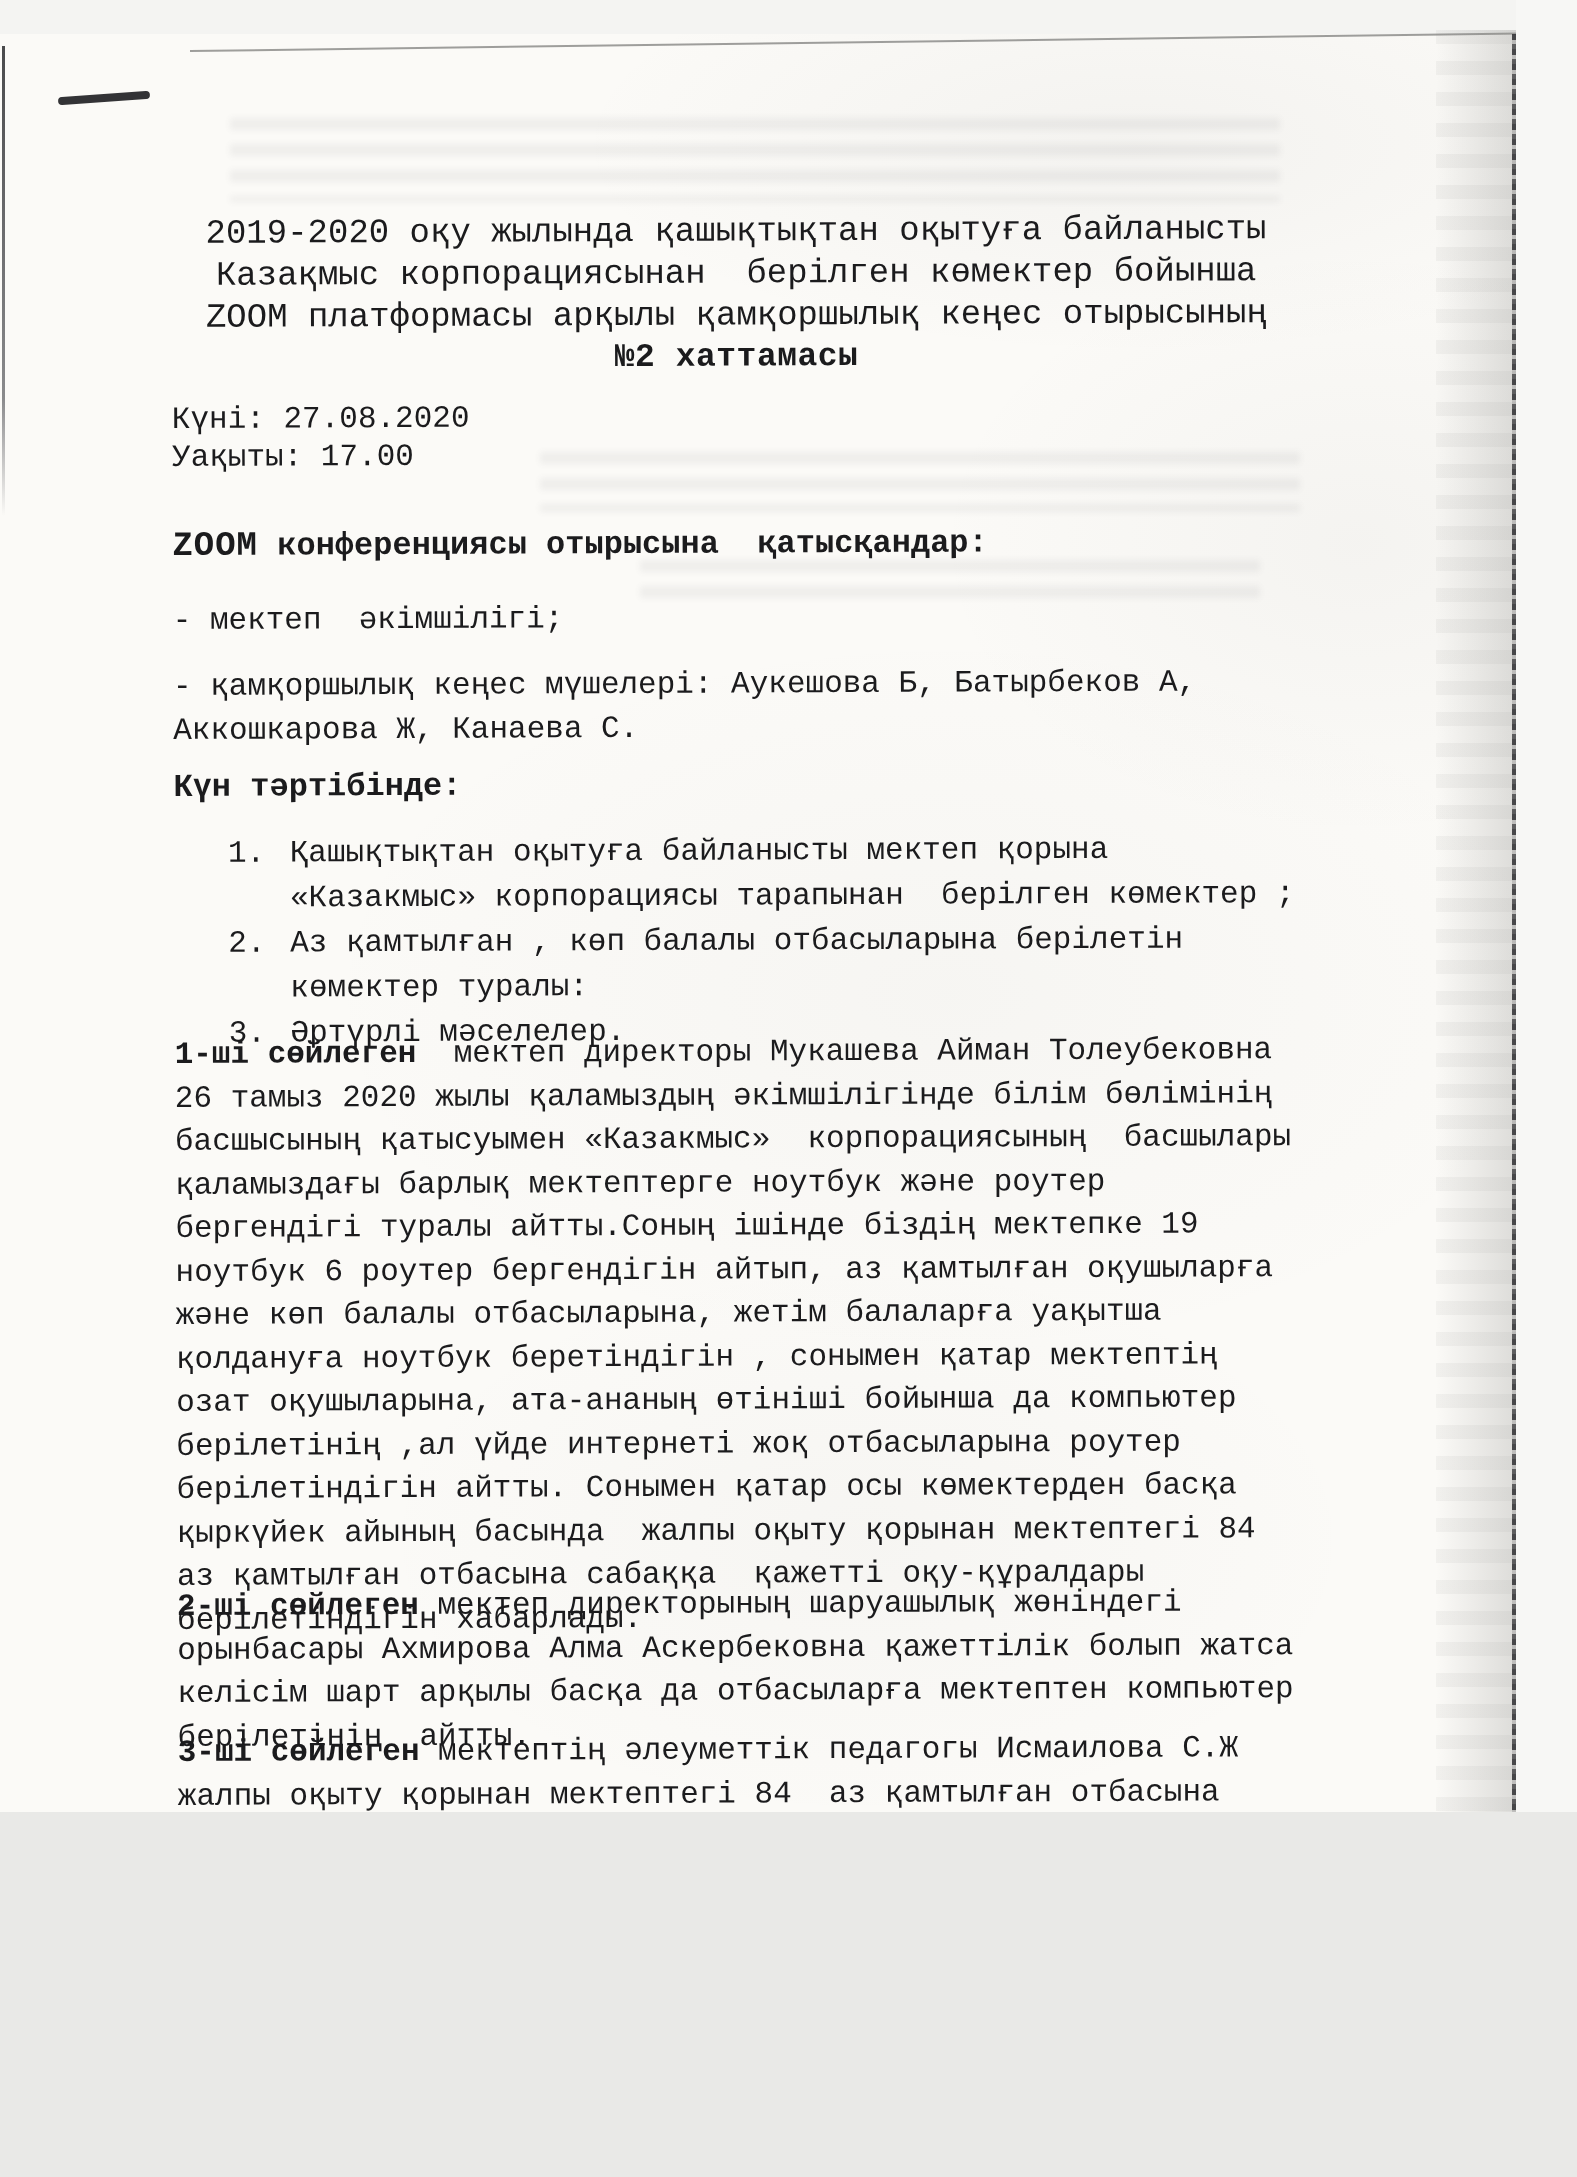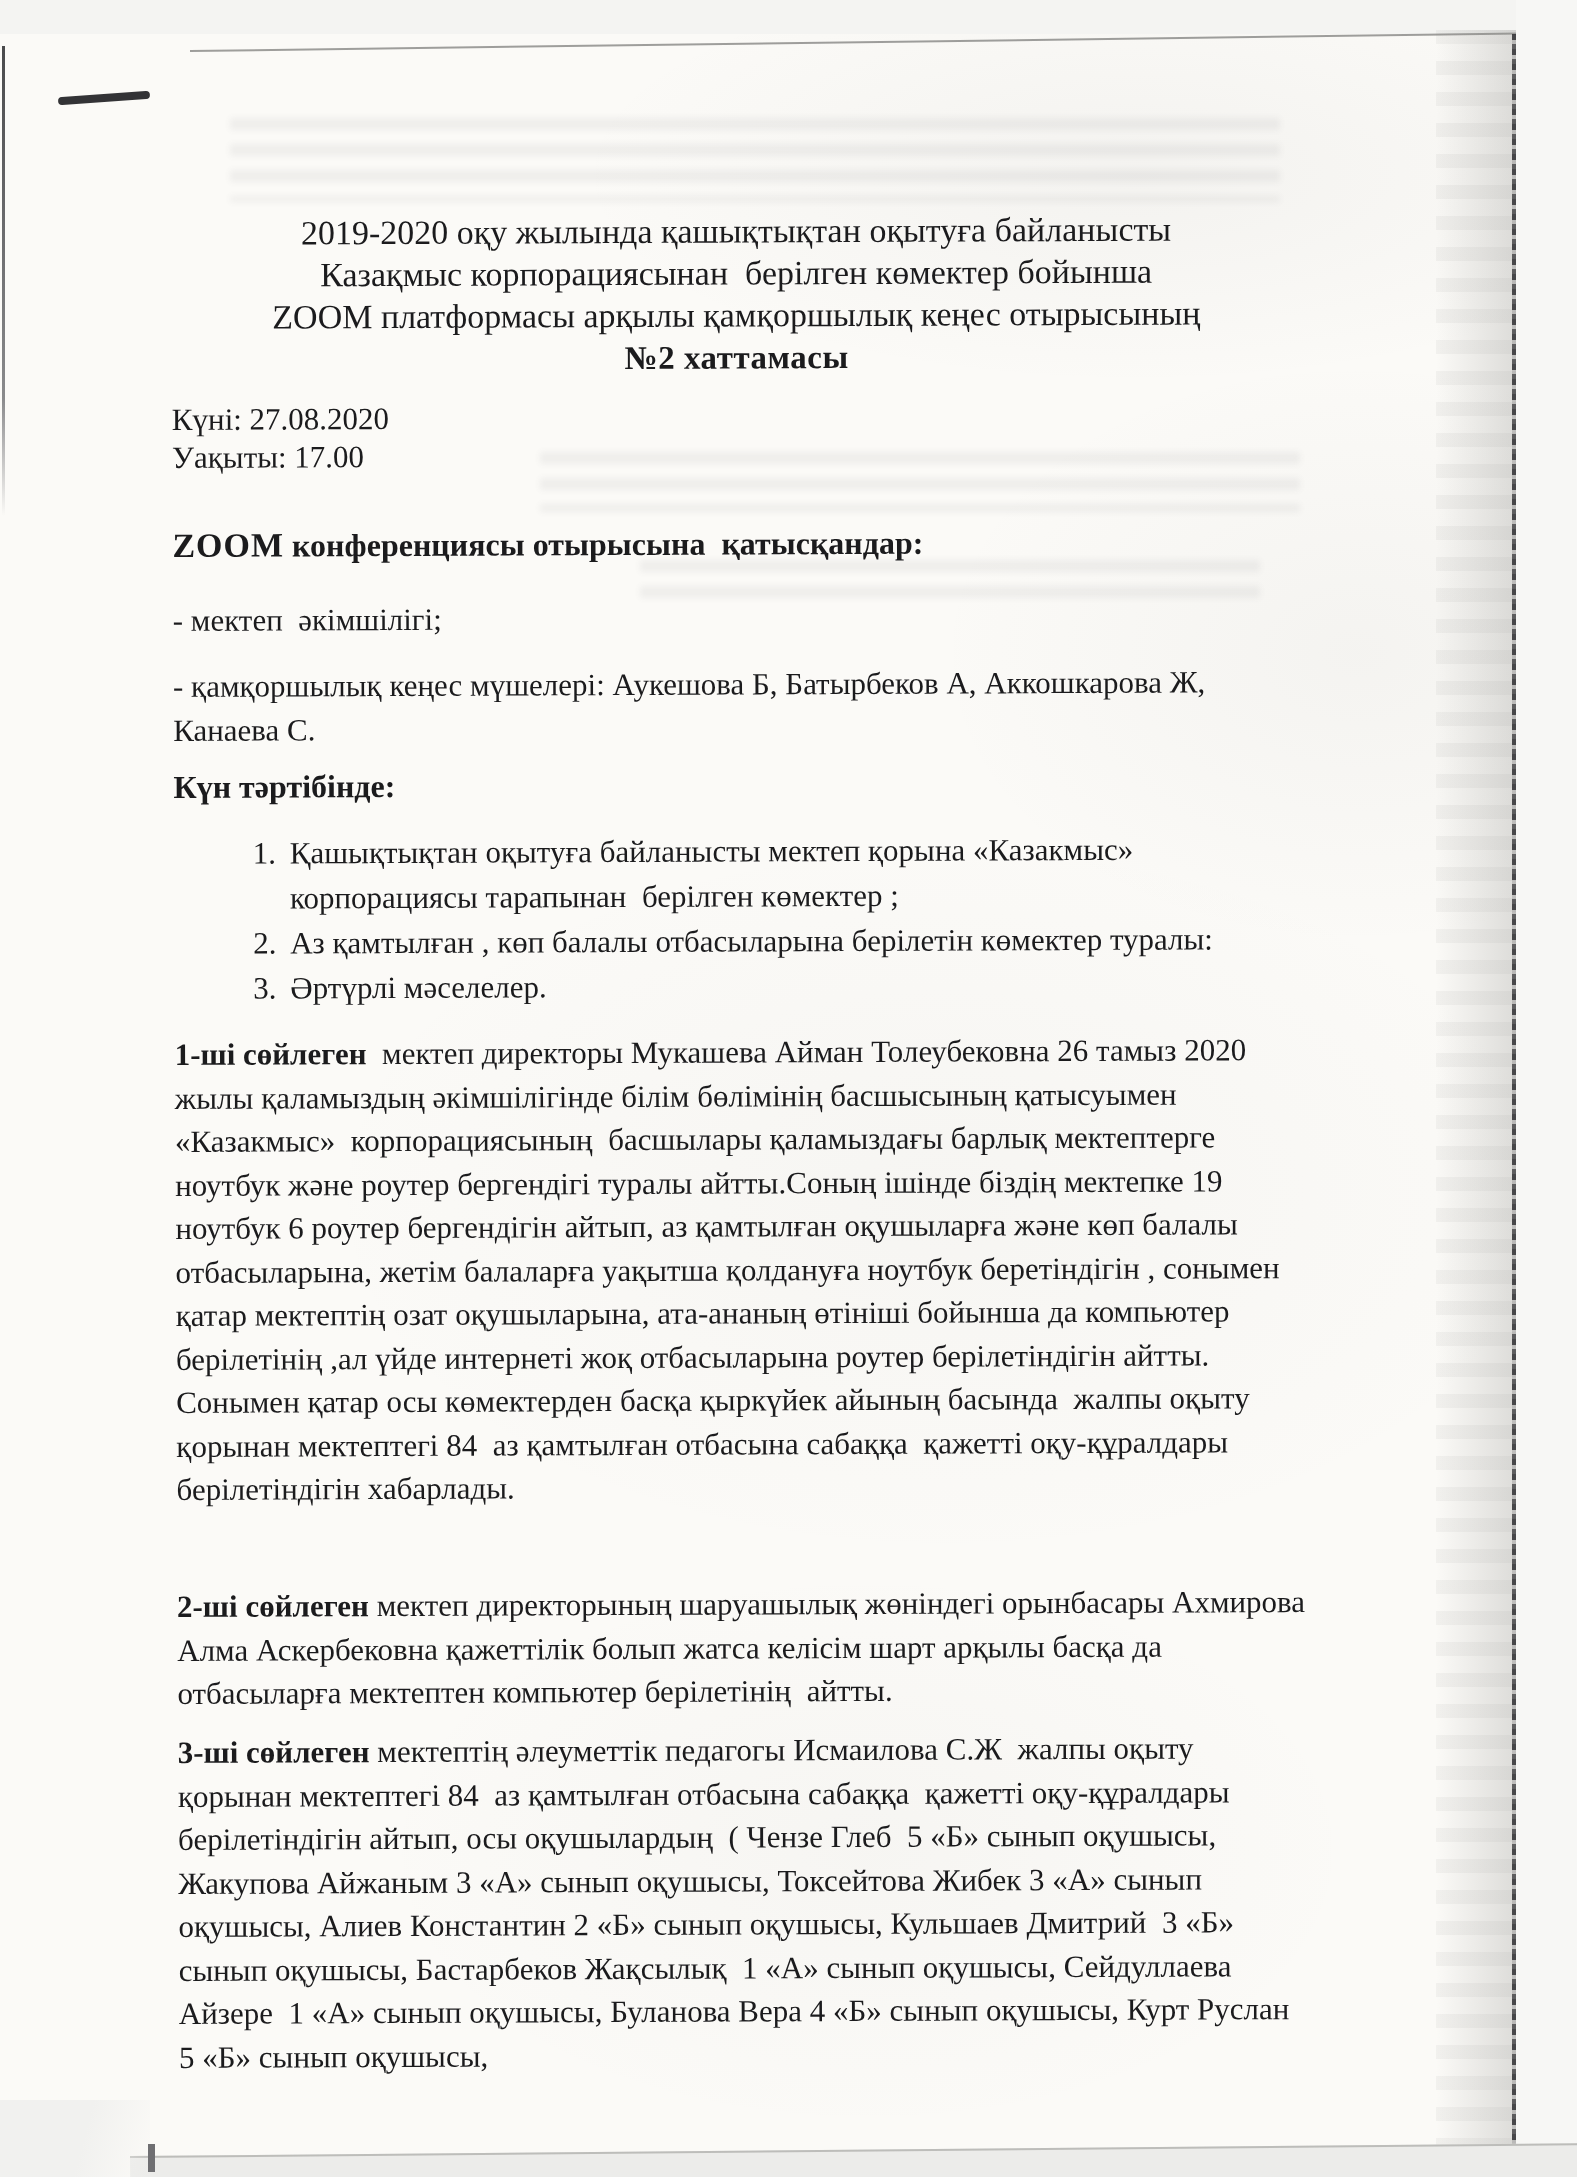--- a/index.html
+++ b/index.html
@@ -1,21 +1,21 @@
 <!DOCTYPE html>
 <html><head>
 <meta charset="utf-8">
 <style>
   html,body{margin:0;padding:0;background:#e9e9e7;}
   .page{
     position:relative;
-    width:1577px;height:2177px;
+    width:1577px;height:1812px;
     margin:0 auto;
     overflow:hidden;
-    font-family:Liberation Serif, serif;
+    font-family:Liberation Mono, monospace;
     color:#1b1b1d;
     background:
       radial-gradient(ellipse 800px 300px at 72% 8%, rgba(120,120,118,0.06), transparent 70%),
       radial-gradient(ellipse 600px 420px at 86% 30%, rgba(120,120,118,0.05), transparent 70%),
       radial-gradient(ellipse 900px 520px at 60% 55%, rgba(130,130,128,0.04), transparent 70%),
       radial-gradient(ellipse 700px 400px at 55% 85%, rgba(130,130,128,0.04), transparent 70%),
       #fbfaf7;
   }
   
   .art{position:absolute;pointer-events:none;}

